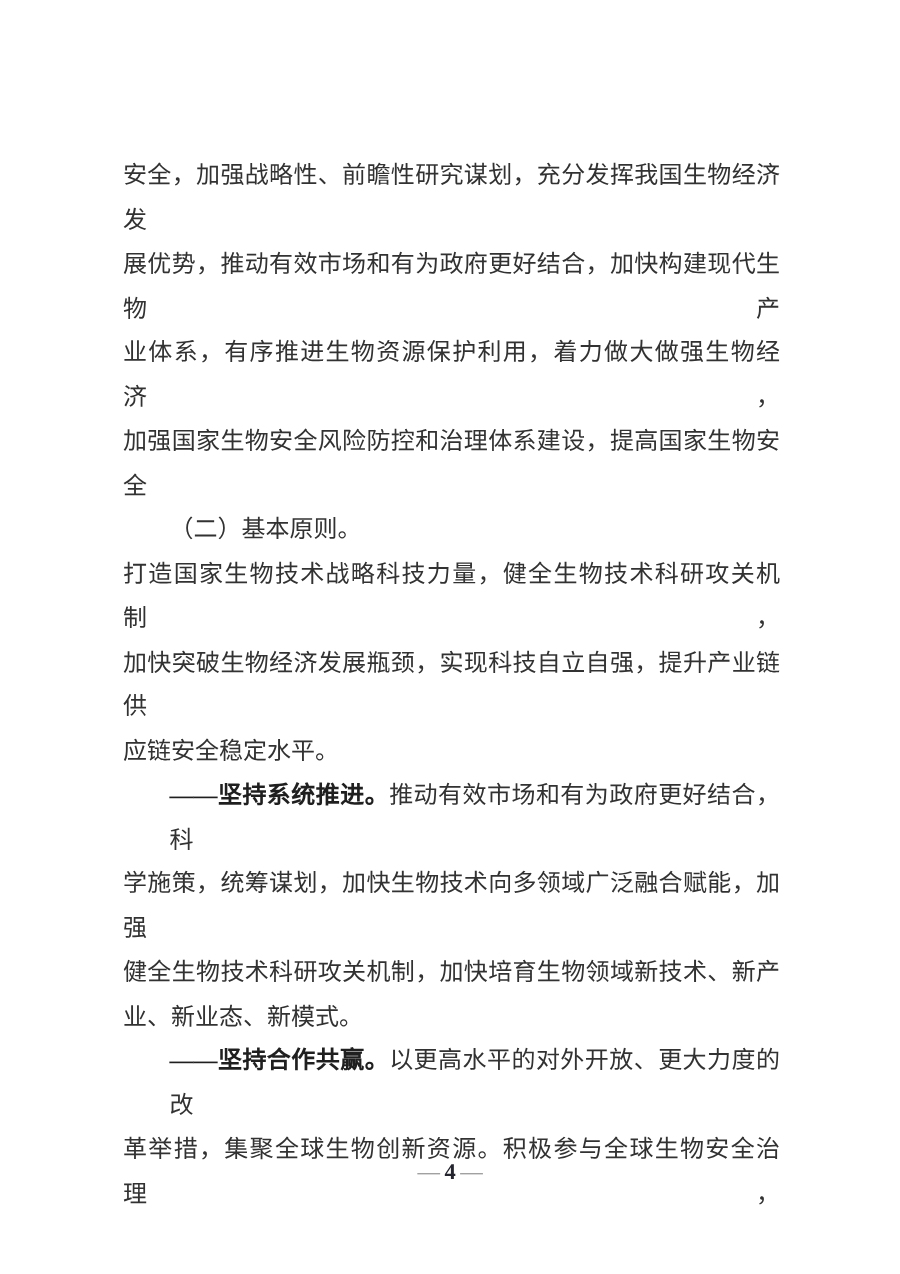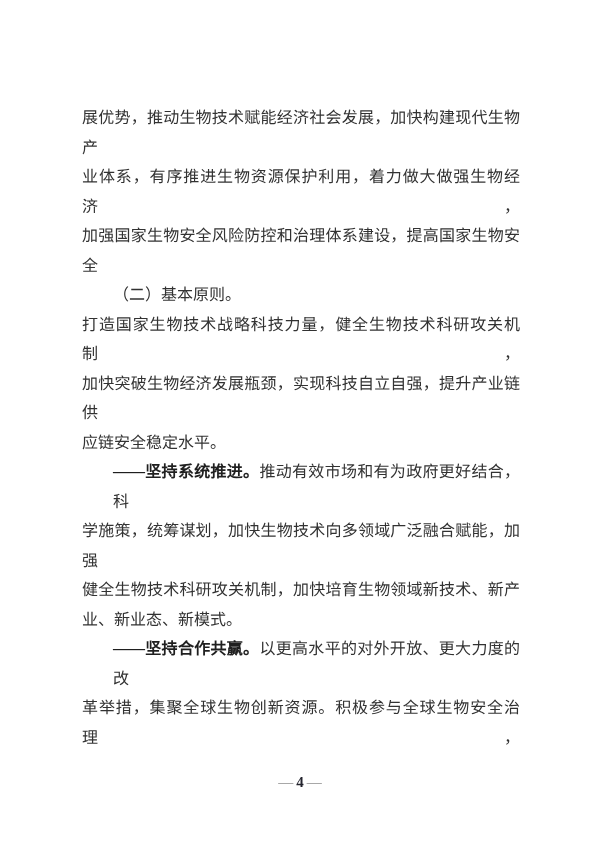--- a/index.html
+++ b/index.html
@@ -60,21 +60,22 @@
     font-weight: bold;
     color: #24242e;
     margin: 0 3px;
   }
 </style>
 </head>
 <body>
 
 <div class="page">
   <div class="content" id="doc-body">
-      <div class="line just">展优势，推动生物技术赋能经济社会发展，加快构建现代生物产</div>
+      <div class="line just">安全，加强战略性、前瞻性研究谋划，充分发挥我国生物经济发</div>
+      <div class="line just">展优势，推动有效市场和有为政府更好结合，加快构建现代生物产</div>
       <div class="line just">业体系，有序推进生物资源保护利用，着力做大做强生物经济，</div>
       <div class="line just">加强国家生物安全风险防控和治理体系建设，提高国家生物安全</div>
       <div class="line indent">（二）基本原则。</div>
       <div class="line just">打造国家生物技术战略科技力量，健全生物技术科研攻关机制，</div>
       <div class="line just">加快突破生物经济发展瓶颈，实现科技自立自强，提升产业链供</div>
       <div class="line">应链安全稳定水平。</div>
       <div class="line just indent"><span class="lead">——坚持系统推进。</span><span>推动有效市场和有为政府更好结合，科</span></div>
       <div class="line just">学施策，统筹谋划，加快生物技术向多领域广泛融合赋能，加强</div>
       <div class="line just">健全生物技术科研攻关机制，加快培育生物领域新技术、新产</div>
       <div class="line">业、新业态、新模式。</div>

